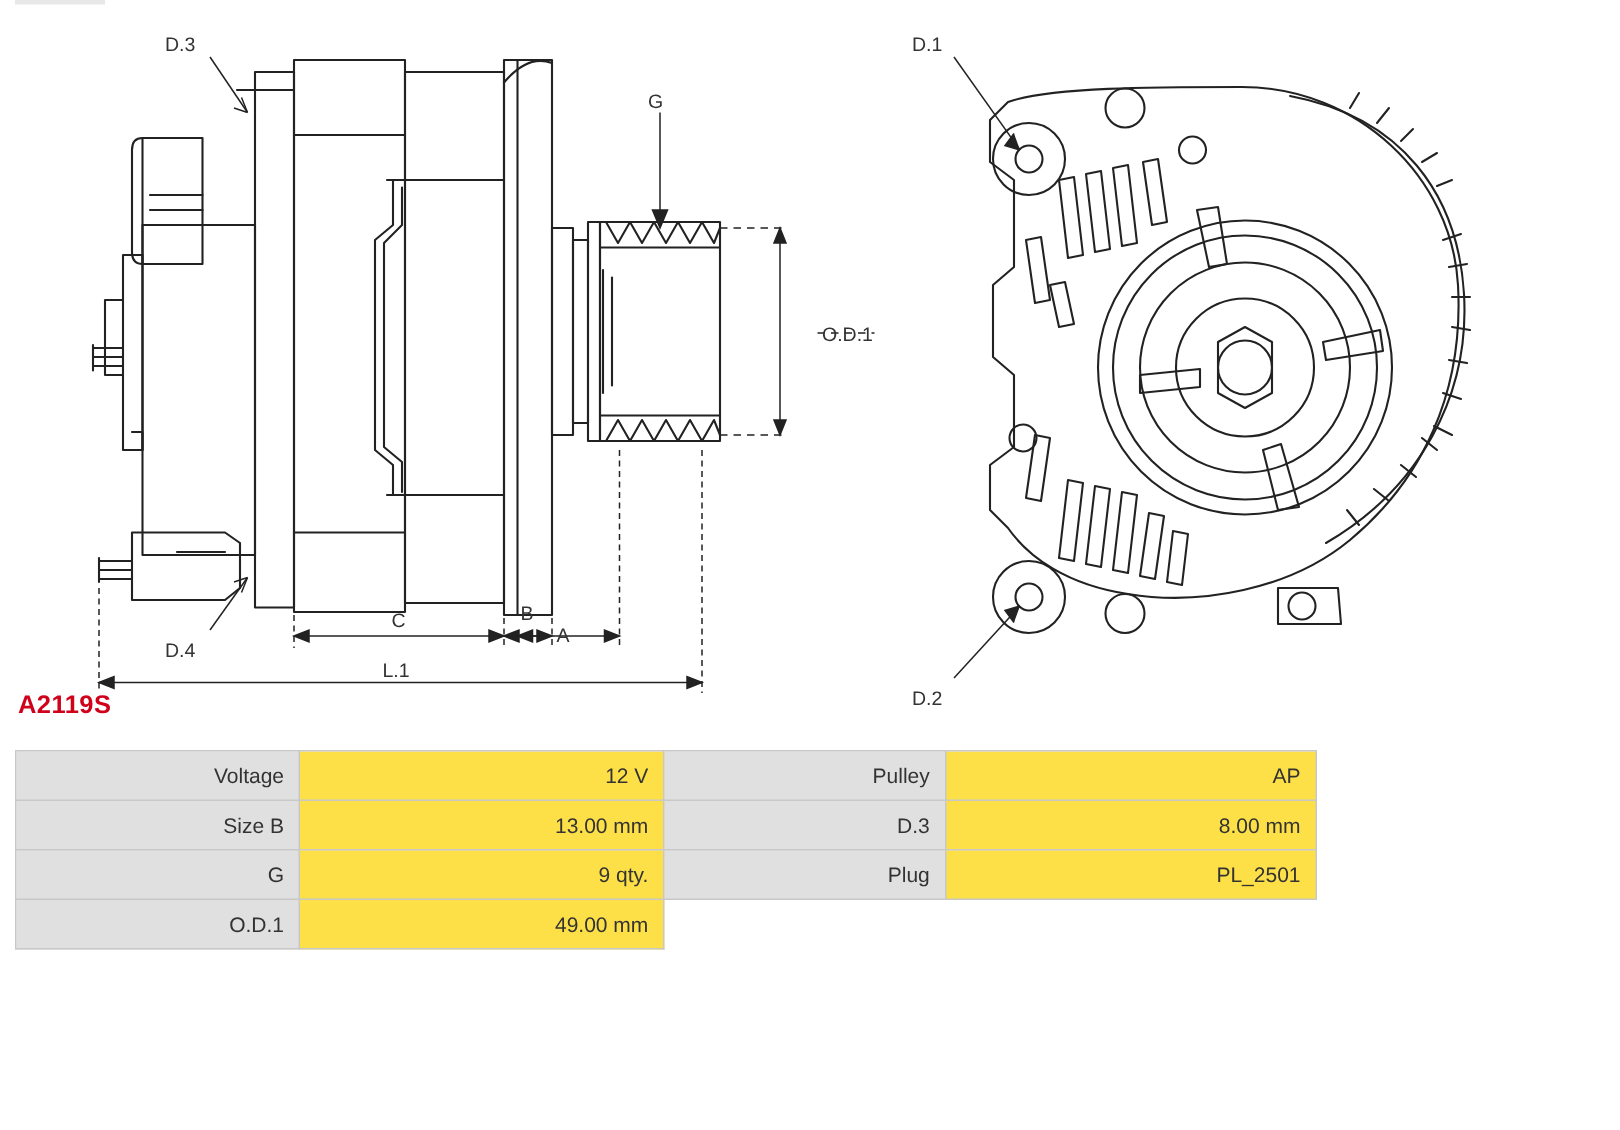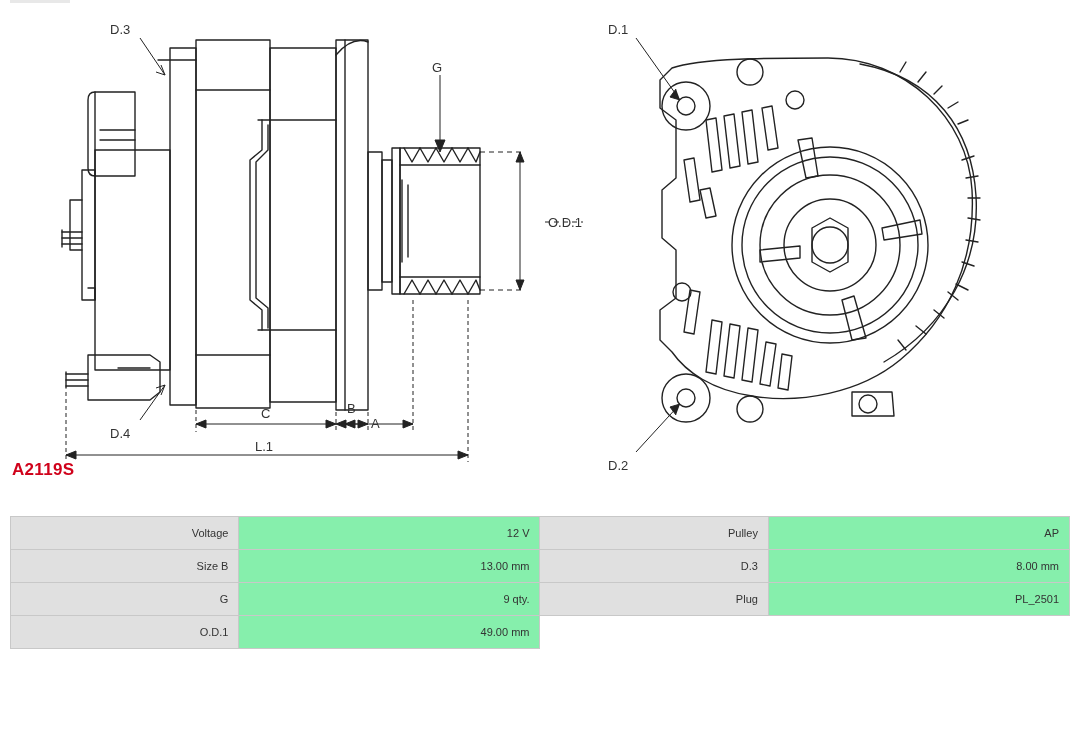--- a/index.html
+++ b/index.html
@@ -28,39 +28,39 @@
     left: 12px;
     top: 460px;
     font-size: 17px;
     font-weight: bold;
     color: #d0021b;
     letter-spacing: 0.3px;
   }
   .spec-table {
     position: absolute;
     left: 10px;
-    top: 516px;
-    width: 1060px;
+    top: 500px;
+    width: 868px;
     border-collapse: collapse;
-    font-size: 11px;
+    font-size: 14px;
   }
   .spec-table td {
     border: 1px solid #c8c8c8;
     height: 33px;
     padding: 0 10px;
     vertical-align: middle;
   }
   .spec-table td.label {
     background: #e0e0e0;
     text-align: right;
     color: #333;
     width: 220px;
   }
   .spec-table td.value {
-    background: #86efac;
+    background: #fde047;
     text-align: right;
     color: #333;
     width: 290px;
   }
   .spec-table td.blank-cell {
     background: #ffffff;
     border: none;
   }
   svg text {
     font-family: "Liberation Sans", sans-serif;

